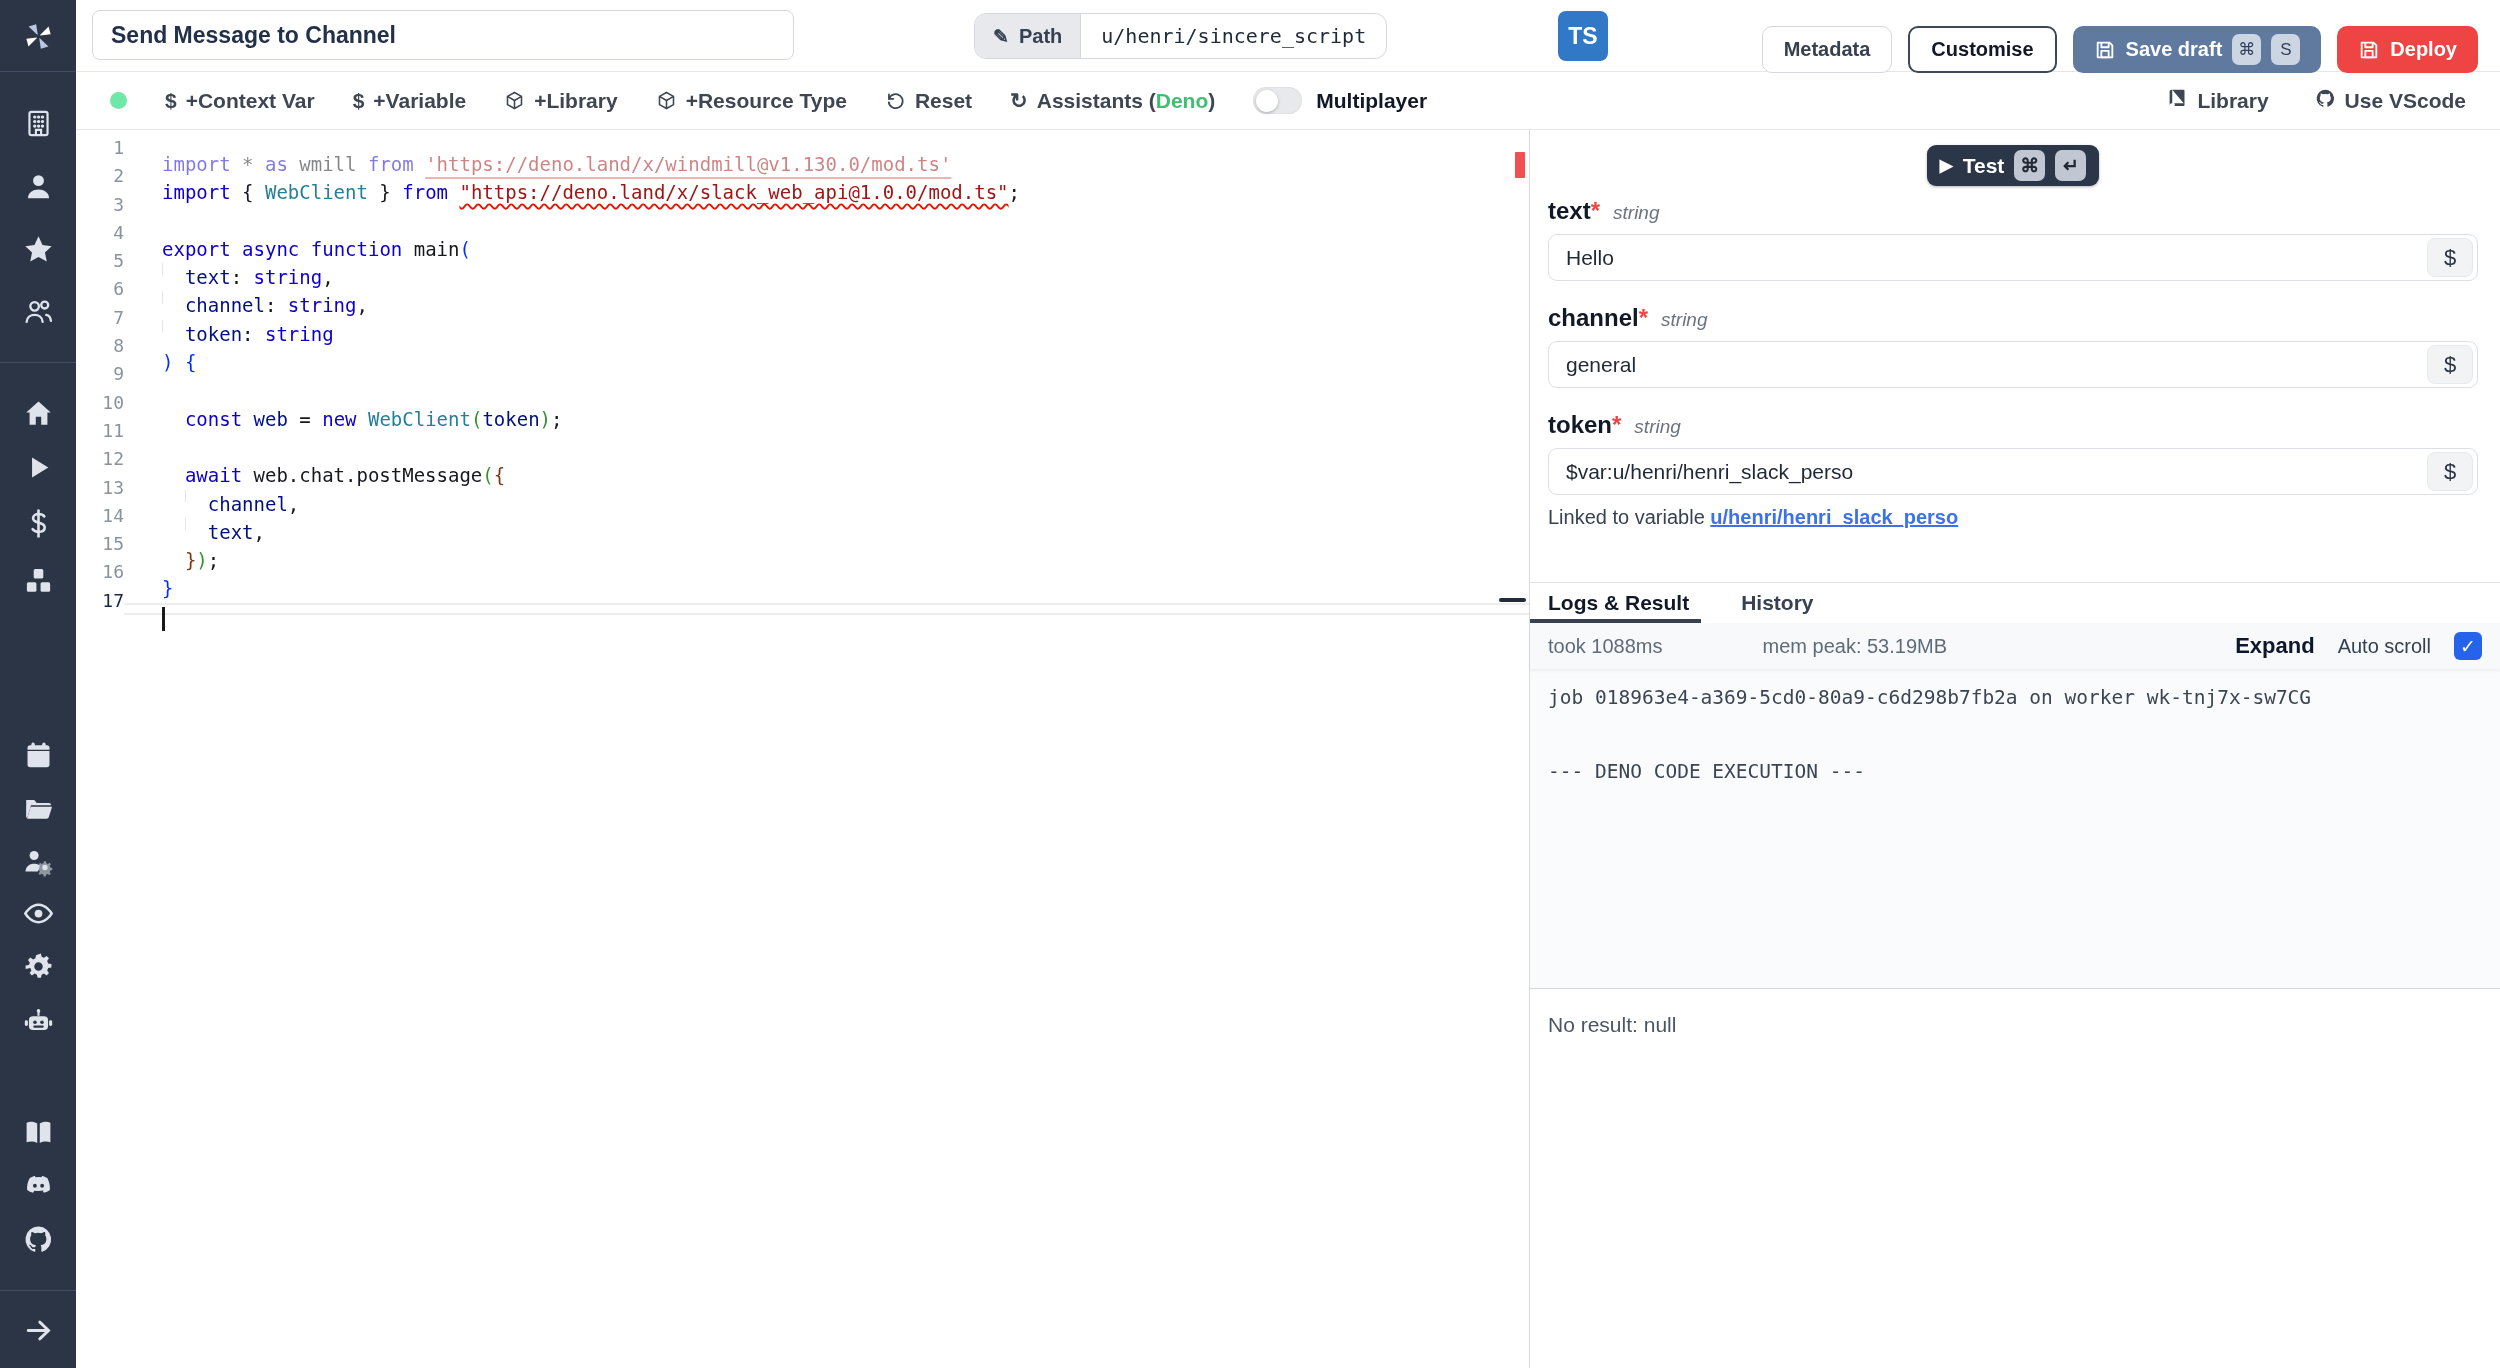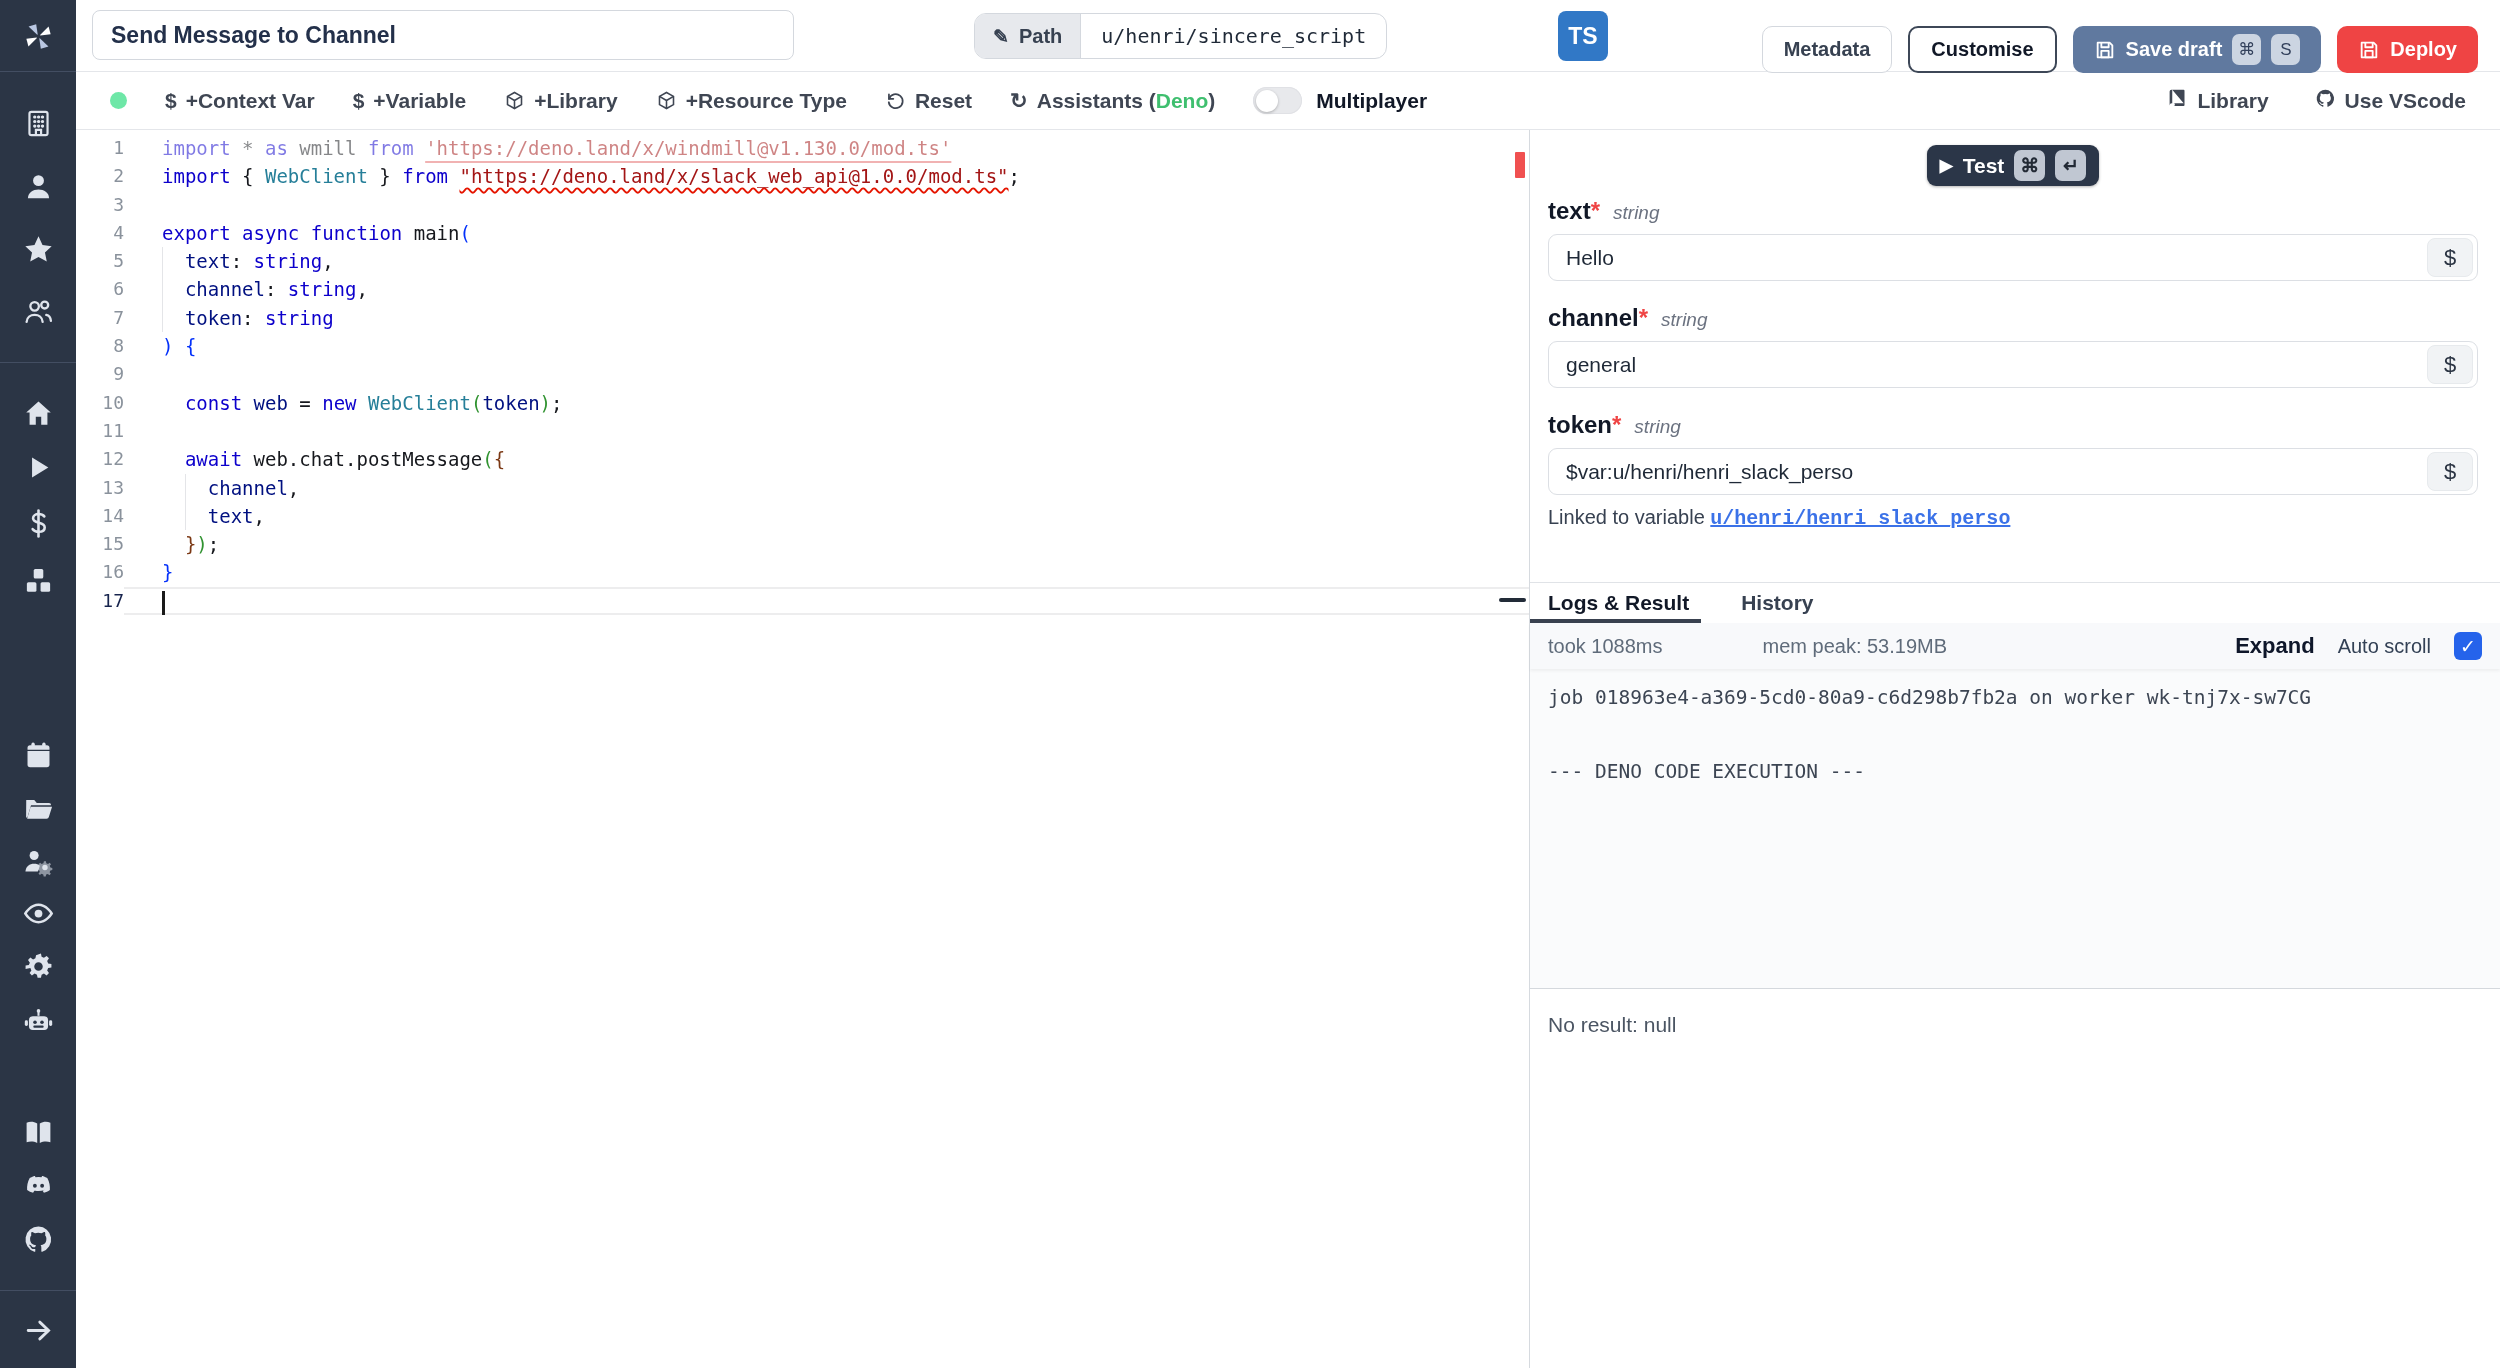--- a/index.html
+++ b/index.html
@@ -55,21 +55,21 @@
   .tb-right { margin-left:auto; display:flex; gap:46px; align-items:center; }
 
   .content { flex:1; display:flex; min-height:0; }
 
   
   .editor { width:1454px; flex:none; position:relative; background:#fff; border-right:1px solid #d6dadf; }
   .code { padding-top:4px; }
   .cl { display:flex; height:28.3px; line-height:28.3px; font-family:"DejaVu Sans Mono",monospace;
     font-size:19px; white-space:pre; }
   .cl .ln { width:48px; flex:none; text-align:right; color:#8a929c; font-size:18px; }
-  .cl .lc { flex:1; padding-left:38px; position:relative; }
+  .cl .lc { flex:1; padding-left:38px; position:relative;margin-top:16px; }
   .cl.faded .lc { opacity:.52; }
   .cl.active .ln { color:#17244d; font-weight:400;padding-left:20px; }
   .cl.active .lc { border-top:2px solid #ededee; border-bottom:2px solid #ededee; }
   .caret { position:absolute; left:38px; top:2px; width:2.5px; height:24px; background:#1a1a1a; }
   .guide { position:absolute; top:0; bottom:0; width:1px; background:#e4e5e8; }
   .kw{color:#0d00cc} .type{color:#267f99} .str{color:#a31515} .pl{color:#16181d} .id{color:#001080}
   .b1{color:#0431fa} .b2{color:#319331} .b3{color:#7b3814}
   .u1{text-decoration:underline; text-decoration-color:rgba(224,82,82,.85); text-underline-offset:6px; text-decoration-thickness:2px;}
   .u2{text-decoration:underline wavy #e51400; text-underline-offset:4px; text-decoration-thickness:1.5px;}
   .ruler-mark { position:absolute; right:4px; width:10px; border-radius:1px; }
@@ -90,21 +90,21 @@
   .field-label { display:flex; align-items:baseline; gap:13px; font-size:24px; font-weight:700; color:#111827; }
   .req { color:#ef4444; }
   .ftype { font-style:italic; font-weight:400; font-size:19px; color:#6b7280; }
   .input-wrap { position:relative; margin-top:9px; }
   .f-input { width:100%; height:47px; border:1px solid #dcdfe4; border-radius:9px; padding:0 64px 0 17px;
     font-size:21px; color:#1f2937; background:#fff; outline:none; font-family:inherit; }
   .dollar-btn { position:absolute; right:5px; top:4px; width:46px; height:39px; background:#f1f3f5;
     border:1px solid #e7eaed; border-radius:8px; display:flex; align-items:center; justify-content:center;
     font-size:22px; color:#2b3443; cursor:pointer; }
   .linked { margin-top:11px; font-size:20px; color:#374151; }
-  .linked a { font-weight:700; text-decoration:underline; cursor:pointer;font-family:Liberation Mono, monospace; }
+  .linked a { font-weight:700; text-decoration:underline; cursor:pointer; }
 
   .logs { height:406px; flex:none; display:flex; flex-direction:column; border-top:1px solid #e0e3e7; }
   .tabs { height:40px; flex:none; display:flex; gap:52px; padding-left:18px; position:relative; }
   .tab { display:flex; align-items:center; font-size:21px; color:#374151; font-weight:600; position:relative; cursor:pointer; }
   .tab.active { color:#111827; }
   .tab.active::after { content:""; position:absolute; left:-18px; right:-12px; bottom:0; height:4px; background:#39414f; }
   .stats { height:46px; flex:none; display:flex; align-items:center; padding:0 18px; font-size:20px;
     color:#5f6b7a; background:#f8f9fb; box-shadow:0 2px 3px rgba(0,0,0,.05); position:relative; z-index:1;}
   .stats .mem { margin-left:100px; }
   .stats-right { margin-left:auto; display:flex; align-items:center; gap:23px; }

